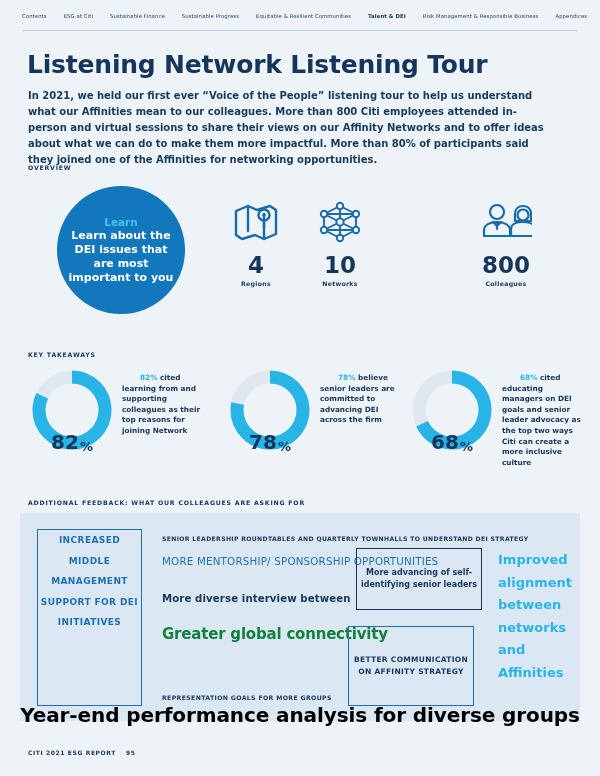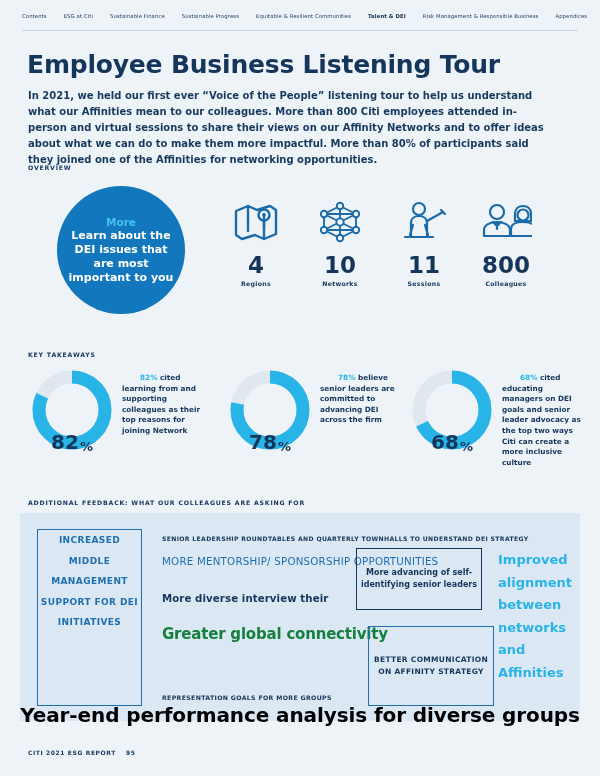--- a/index.html
+++ b/index.html
@@ -117,21 +117,21 @@
     line-height: 20.5px; letter-spacing: .4px;
   }
   #box-visibility {
     left: 336px; top: 35px; width: 126px; height: 62px;
     border-color: #15355b;
   }
   #box-visibility .t {
     font-size: 8px; font-weight: bold; color: #15355b; line-height: 12.5px;
   }
   #box-comm {
-    left: 348px; top: 113px; width: 126px; height: 80px;
+    left: 328px; top: 113px; width: 126px; height: 80px;
     border-color: #1f6fb0;
   }
   #box-comm .t {
     font-size: 7.5px; font-weight: bold; color: #15355b;
     line-height: 12px; letter-spacing: .3px;
   }
 
   .f-roundtables {
     position: absolute; left: 142px; top: 22px;
     font-size: 6.1px; font-weight: bold; color: #15355b; letter-spacing: .35px;
@@ -183,27 +183,27 @@
     <span class="nav-item">ESG at Citi</span>
     <span class="nav-item">Sustainable Finance</span>
     <span class="nav-item">Sustainable Progress</span>
     <span class="nav-item">Equitable &amp; Resilient Communities</span>
     <span class="nav-item active">Talent &amp; DEI</span>
     <span class="nav-item">Risk Management &amp; Responsible Business</span>
     <span class="nav-item">Appendices</span>
   </nav>
   <div class="nav-rule"></div>
 
-  <h1 class="title">Employee Business Listening Tour</h1>
+  <h1 class="title">Listening Network Listening Tour</h1>
   <p class="intro">In 2021, we held our first ever “Voice of the People” listening tour to help us understand what our Affinities mean to our colleagues. More than 800 Citi employees attended in-person and virtual sessions to share their views on our Affinity Networks and to offer ideas about what we can do to make them more impactful. More than 80% of participants said they joined one of the Affinities for networking opportunities.</p>
 
   <div class="sec-label" id="lbl-overview">OVERVIEW</div>
 
   <div class="goal-circle">
-    <div class="goal-kicker">More</div>
+    <div class="goal-kicker">Learn</div>
     <div class="goal-text">Learn about the DEI issues that are most important to you</div>
   </div>
 
   <div class="stat" id="stat-0">
     <div class="stat-icon">
       <svg width="46" height="40" viewBox="0 0 46 40" fill="none" stroke="#1b6ba8" stroke-width="2.4" stroke-linejoin="round" stroke-linecap="round">
         <path d="M3 9 L15 4 L24 8 L37 4 L43 8 L43 32 L31 37 L22 33 L9 37 L3 33 Z"></path>
         <path d="M15 4 L15 29"></path>
         <path d="M31 12 L31 37"></path>
         <circle cx="31" cy="13" r="5.5" fill="none"></circle>
@@ -226,34 +226,20 @@
         <circle cx="38" cy="30" r="3.2" fill="#eef3f8"></circle>
         <circle cx="22" cy="38" r="3.2" fill="#eef3f8"></circle>
         <circle cx="6" cy="30" r="3.2" fill="#eef3f8"></circle>
         <circle cx="6" cy="14" r="3.2" fill="#eef3f8"></circle>
       </svg>
     </div>
     <div class="stat-num">10</div>
     <div class="stat-lbl">Networks</div>
   </div>
 
-  <div class="stat" id="stat-2">
-    <div class="stat-icon">
-      <svg width="46" height="42" viewBox="0 0 46 42" fill="none" stroke="#1b6ba8" stroke-width="2.2" stroke-linejoin="round" stroke-linecap="round">
-        <circle cx="18" cy="8" r="6"></circle>
-        <path d="M10 36 L10 22 C10 17.5 13.5 15 18 15 C22.5 15 26 17.5 26 22 L26 36"></path>
-        <path d="M12 24 L9 34 M24 24 L27 34"></path>
-        <path d="M4 36 L32 36"></path>
-        <path d="M26 20 L42 11"></path>
-        <path d="M40 9 L44 13"></path>
-      </svg>
-    </div>
-    <div class="stat-num">11</div>
-    <div class="stat-lbl">Sessions</div>
-  </div>
 
   <div class="stat" id="stat-3">
     <div class="stat-icon">
       <svg width="52" height="40" viewBox="0 0 52 40" fill="none" stroke="#1b6ba8" stroke-width="2.2" stroke-linejoin="round" stroke-linecap="round">
         <circle cx="17" cy="10" r="7"></circle>
         <path d="M4 34 L4 28 C4 23 10 20 17 20 C24 20 30 23 30 28 L30 34 Z"></path>
         <path d="M17 20 L17 27 M13 20 L17 24 L21 20"></path>
         <path d="M35 12 C35 7 38.5 4 43 4 C47.5 4 51 7 51 12 L51 19 L35 19 Z"></path>
         <circle cx="43" cy="13" r="5.5"></circle>
         <path d="M31 34 L31 27 C31 22.5 36 20 43 20 C50 20 55 22.5 55 27 L55 34 Z"></path>
@@ -316,21 +302,21 @@
   <div class="sec-label" id="lbl-feedback">ADDITIONAL FEEDBACK: WHAT OUR COLLEAGUES ARE ASKING FOR</div>
 
   <div class="panel">
 
     <div class="box" id="box-left">
       <span class="t">INCREASED MIDDLE MANAGEMENT SUPPORT FOR DEI INITIATIVES</span>
     </div>
 
     <div class="f-roundtables">SENIOR LEADERSHIP ROUNDTABLES AND QUARTERLY TOWNHALLS TO UNDERSTAND DEI STRATEGY</div>
     <div class="f-mentorship">MORE MENTORSHIP/ SPONSORSHIP OPPORTUNITIES</div>
-    <div class="f-panels">More diverse interview their</div>
+    <div class="f-panels">More diverse interview between</div>
     <div class="f-connectivity">Greater global connectivity</div>
     <div class="f-repgoals">REPRESENTATION GOALS FOR MORE GROUPS</div>
 
     <div class="box" id="box-visibility">
       <span class="t">More advancing of self-identifying senior leaders</span>
     </div>
 
     <div class="box" id="box-comm">
       <span class="t">BETTER COMMUNICATION ON AFFINITY STRATEGY</span>
     </div>

